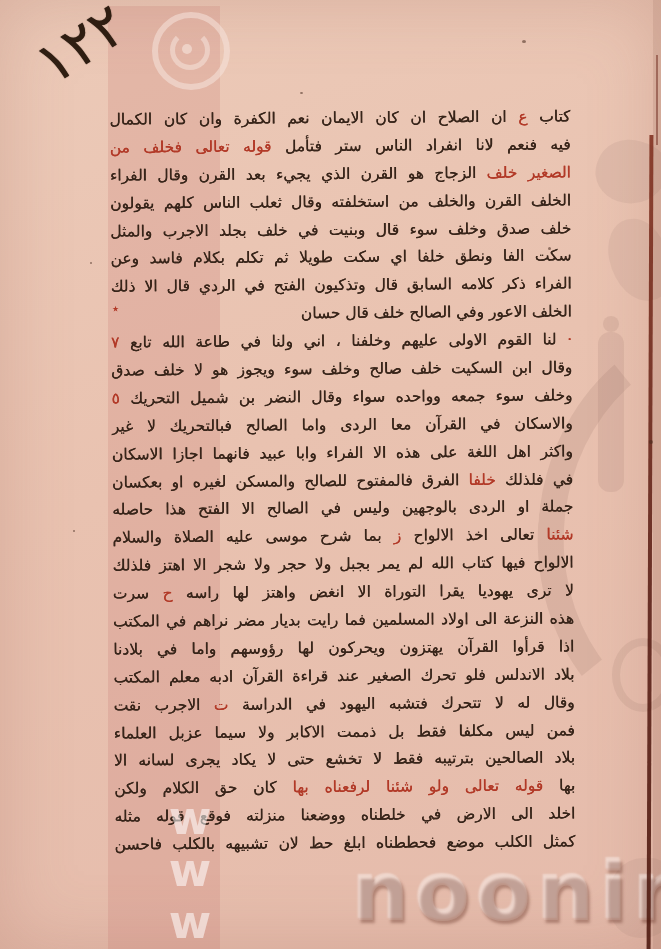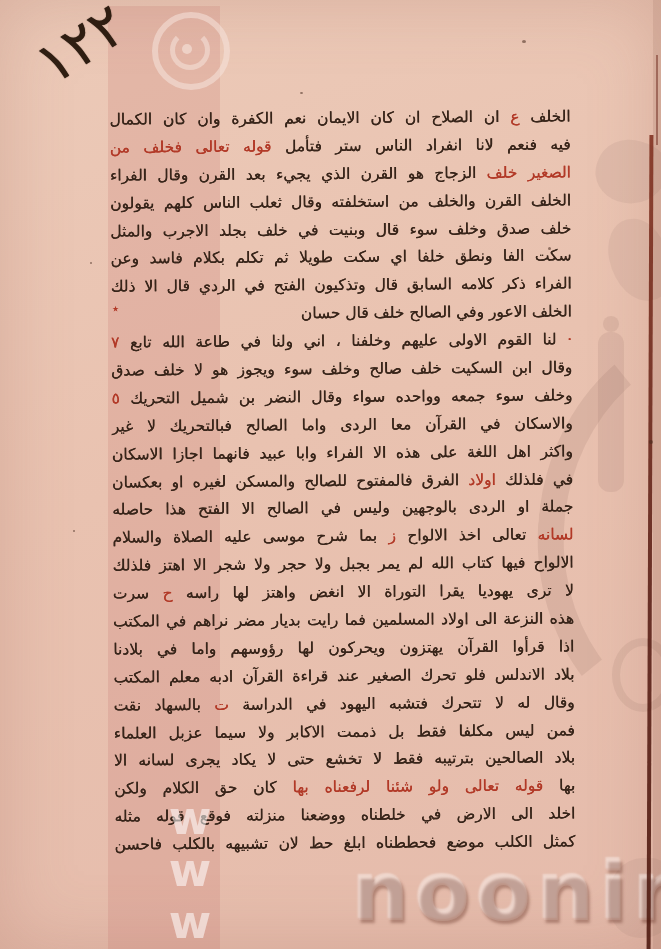--- a/index.html
+++ b/index.html
@@ -81,42 +81,42 @@
   <div class="ghost ghost-corner"></div>
 
   <div class="wm-logo">
     <div class="inner"></div>
     <div class="dot"></div>
   </div>
 
   <div class="page-number">١٢٢</div>
 
   <div class="text-block">
-      <div class="ms-line"><span class="seg">الخلف </span><span class="seg red">ع</span><span class="seg"> ان الصلاح ان كان الايمان نعم الكفرة وان كان الكمال</span></div>
+      <div class="ms-line"><span class="seg">كتاب </span><span class="seg red">ع</span><span class="seg"> ان الصلاح ان كان الايمان نعم الكفرة وان كان الكمال</span></div>
       <div class="ms-line"><span class="seg">فيه فنعم لانا انفراد الناس ستر فتأمل </span><span class="seg red">قوله تعالى فخلف من</span></div>
       <div class="ms-line"><span class="seg red">الصغير خلف</span><span class="seg"> الزجاج هو القرن الذي يجيء بعد القرن وقال الفراء</span></div>
       <div class="ms-line"><span class="seg">الخلف القرن والخلف من استخلفته وقال ثعلب الناس كلهم يقولون</span></div>
       <div class="ms-line"><span class="seg">خلف صدق وخلف سوء قال وبنيت في خلف بجلد الاجرب والمثل</span></div>
       <div class="ms-line"><span class="seg">سكت الفا ونطق خلفا اي سكت طويلا ثم تكلم بكلام فاسد وعن</span></div>
       <div class="ms-line"><span class="seg">الفراء ذكر كلامه السابق قال وتذكيون الفتح في الردي قال الا ذلك</span></div>
       <div class="ms-line short"><span class="seg">الخلف الاعور وفي الصالح خلف قال حسان</span></div>
       <div class="ms-line"><span class="seg red">· </span><span class="seg">لنا القوم الاولى عليهم وخلفنا ، اني ولنا في طاعة الله تابع </span><span class="seg red">٧</span></div>
       <div class="ms-line"><span class="seg">وقال ابن السكيت خلف صالح وخلف سوء ويجوز هو لا خلف صدق</span></div>
       <div class="ms-line"><span class="seg">وخلف سوء جمعه وواحده سواء وقال النضر بن شميل التحريك </span><span class="seg red">٥</span></div>
       <div class="ms-line"><span class="seg">والاسكان في القرآن معا الردى واما الصالح فبالتحريك لا غير</span></div>
       <div class="ms-line"><span class="seg">واكثر اهل اللغة على هذه الا الفراء وابا عبيد فانهما اجازا الاسكان</span></div>
-      <div class="ms-line"><span class="seg">في فلذلك </span><span class="seg red">اولاد</span><span class="seg"> الفرق فالمفتوح للصالح والمسكن لغيره او بعكسان</span></div>
+      <div class="ms-line"><span class="seg">في فلذلك </span><span class="seg red">خلفا</span><span class="seg"> الفرق فالمفتوح للصالح والمسكن لغيره او بعكسان</span></div>
       <div class="ms-line"><span class="seg">جملة او الردى بالوجهين وليس في الصالح الا الفتح هذا حاصله</span></div>
-      <div class="ms-line"><span class="seg red">لسانه</span><span class="seg"> تعالى اخذ الالواح </span><span class="seg red">ز</span><span class="seg"> بما شرح موسى عليه الصلاة والسلام</span></div>
+      <div class="ms-line"><span class="seg red">شئنا</span><span class="seg"> تعالى اخذ الالواح </span><span class="seg red">ز</span><span class="seg"> بما شرح موسى عليه الصلاة والسلام</span></div>
       <div class="ms-line"><span class="seg">الالواح فيها كتاب الله لم يمر بجبل ولا حجر ولا شجر الا اهتز فلذلك</span></div>
       <div class="ms-line"><span class="seg">لا ترى يهوديا يقرا التوراة الا انغض واهتز لها راسه </span><span class="seg red">ح</span><span class="seg"> سرت</span></div>
       <div class="ms-line"><span class="seg">هذه النزعة الى اولاد المسلمين فما رايت بديار مضر نراهم في المكتب</span></div>
       <div class="ms-line"><span class="seg">اذا قرأوا القرآن يهتزون ويحركون لها رؤوسهم واما في بلادنا</span></div>
       <div class="ms-line"><span class="seg">بلاد الاندلس فلو تحرك الصغير عند قراءة القرآن ادبه معلم المكتب</span></div>
-      <div class="ms-line"><span class="seg">وقال له لا تتحرك فتشبه اليهود في الدراسة </span><span class="seg red">ت</span><span class="seg"> بالسهاد نقت</span></div>
+      <div class="ms-line"><span class="seg">وقال له لا تتحرك فتشبه اليهود في الدراسة </span><span class="seg red">ت</span><span class="seg"> الاجرب نقت</span></div>
       <div class="ms-line"><span class="seg">فمن ليس مكلفا فقط بل ذممت الاكابر ولا سيما عزبل العلماء</span></div>
       <div class="ms-line"><span class="seg">بلاد الصالحين بترتيبه فقط لا تخشع حتى لا يكاد يجرى لسانه الا</span></div>
       <div class="ms-line"><span class="seg">بها </span><span class="seg red">قوله تعالى ولو شئنا لرفعناه بها</span><span class="seg"> كان حق الكلام ولكن</span></div>
       <div class="ms-line"><span class="seg">اخلد الى الارض في خلطناه ووضعنا منزلته فوقع قوله مثله</span></div>
       <div class="ms-line"><span class="seg">كمثل الكلب موضع فحططناه ابلغ حط لان تشبيهه بالكلب فاحسن</span></div>
     </div>
 
   <span class="margin-mark">٭</span>
 
   <div class="www-strip">

